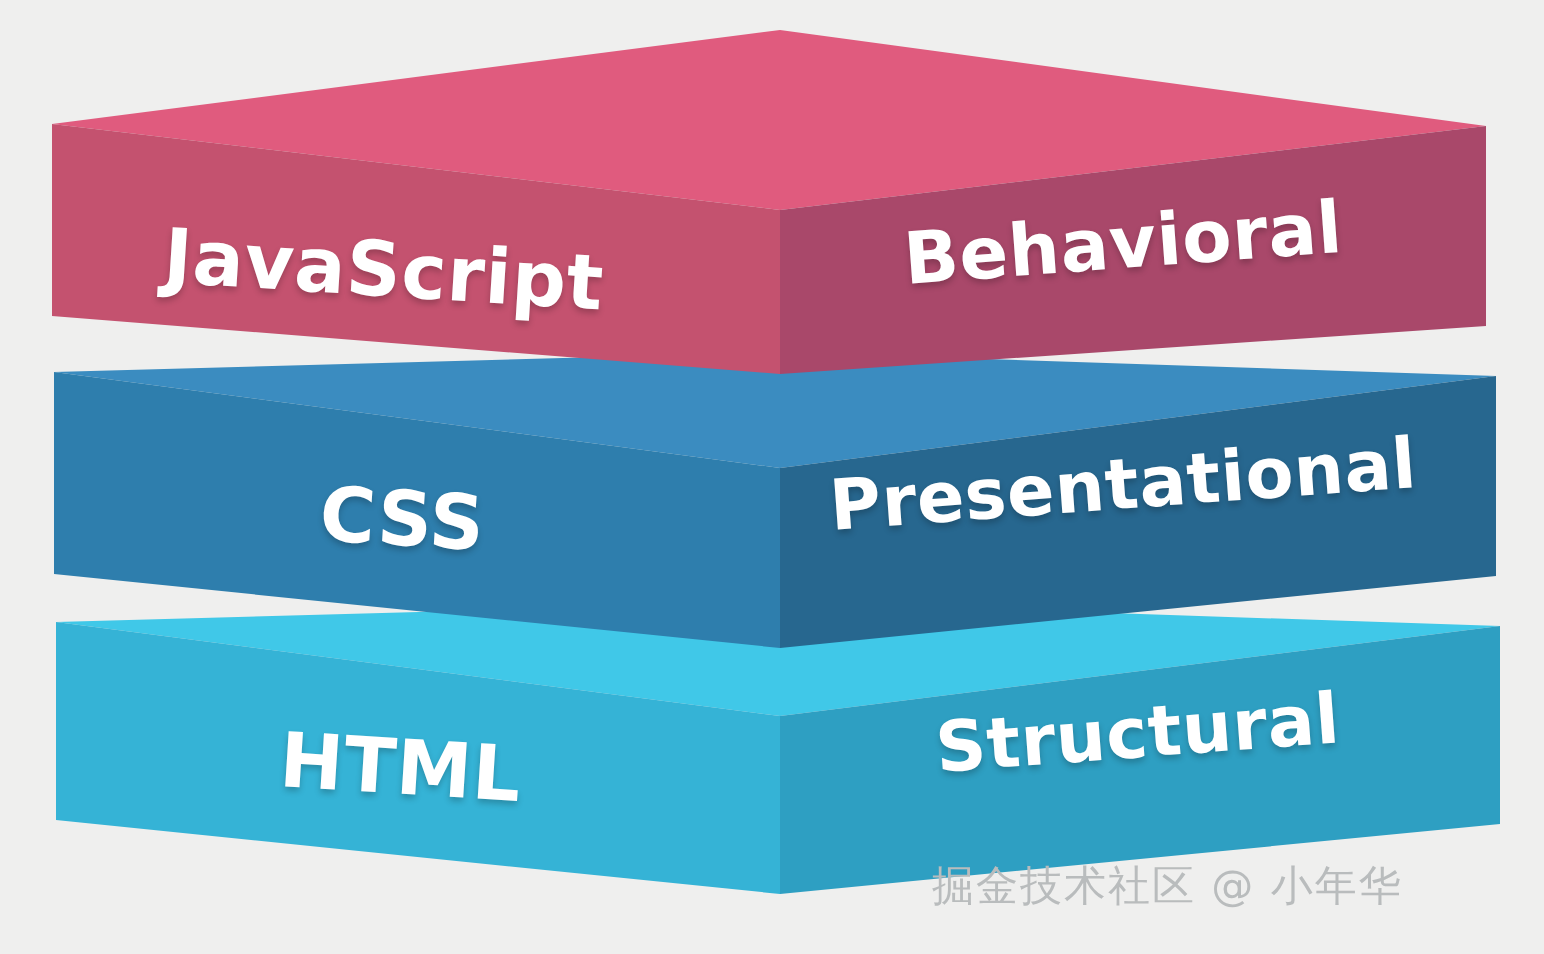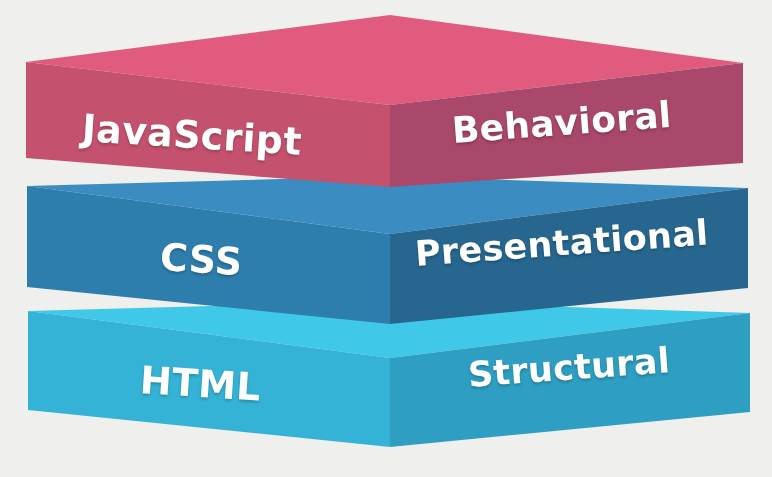--- a/index.html
+++ b/index.html
@@ -123,14 +123,15 @@
   <div class="layer-label lbl-behavioral">Behavioral</div>
 
   <div class="layer-label lbl-css">CSS</div>
 
   <div class="layer-label lbl-presentational">Presentational</div>
 
   <div class="layer-label lbl-html">HTML</div>
 
   <div class="layer-label lbl-structural">Structural</div>
 
+  <div id="watermark">掘金技术社区 @ 小年华</div>
 
 </div>
 
 </body></html>

